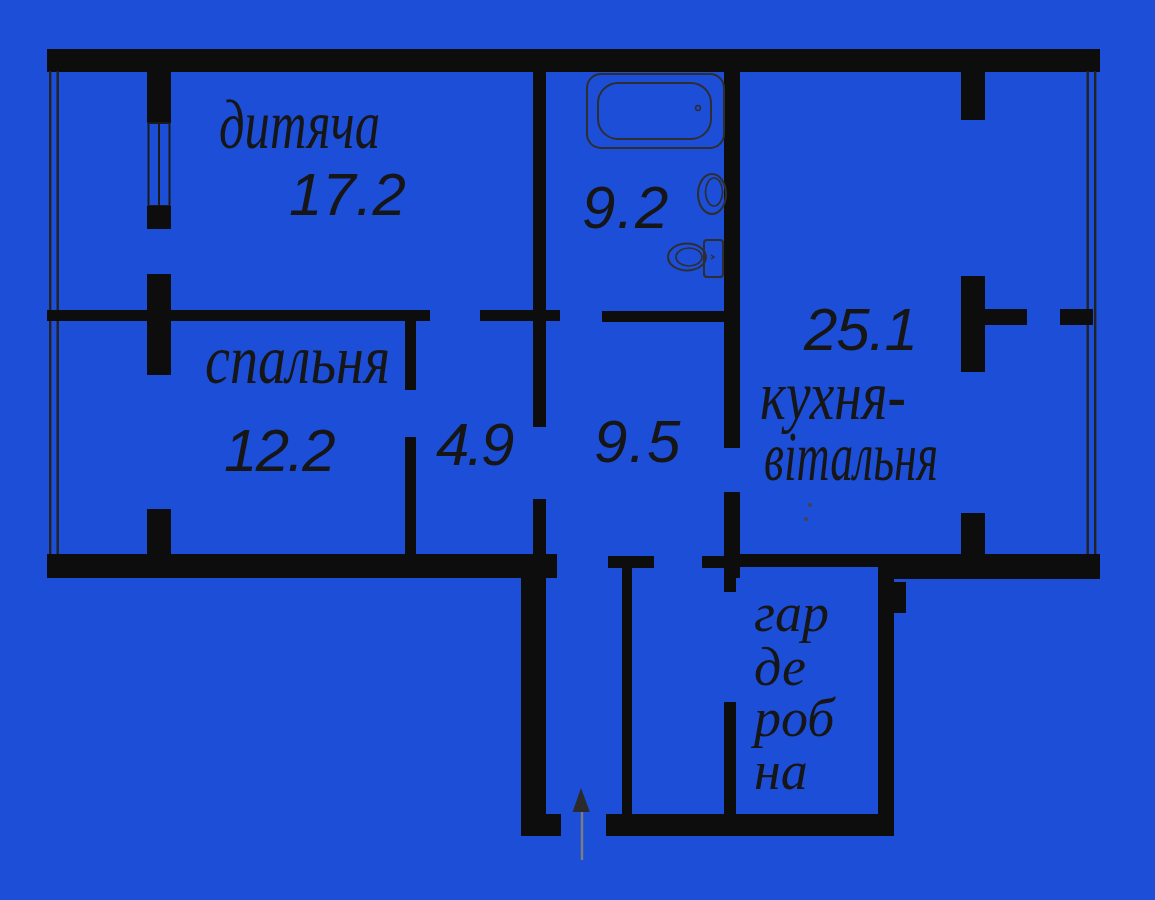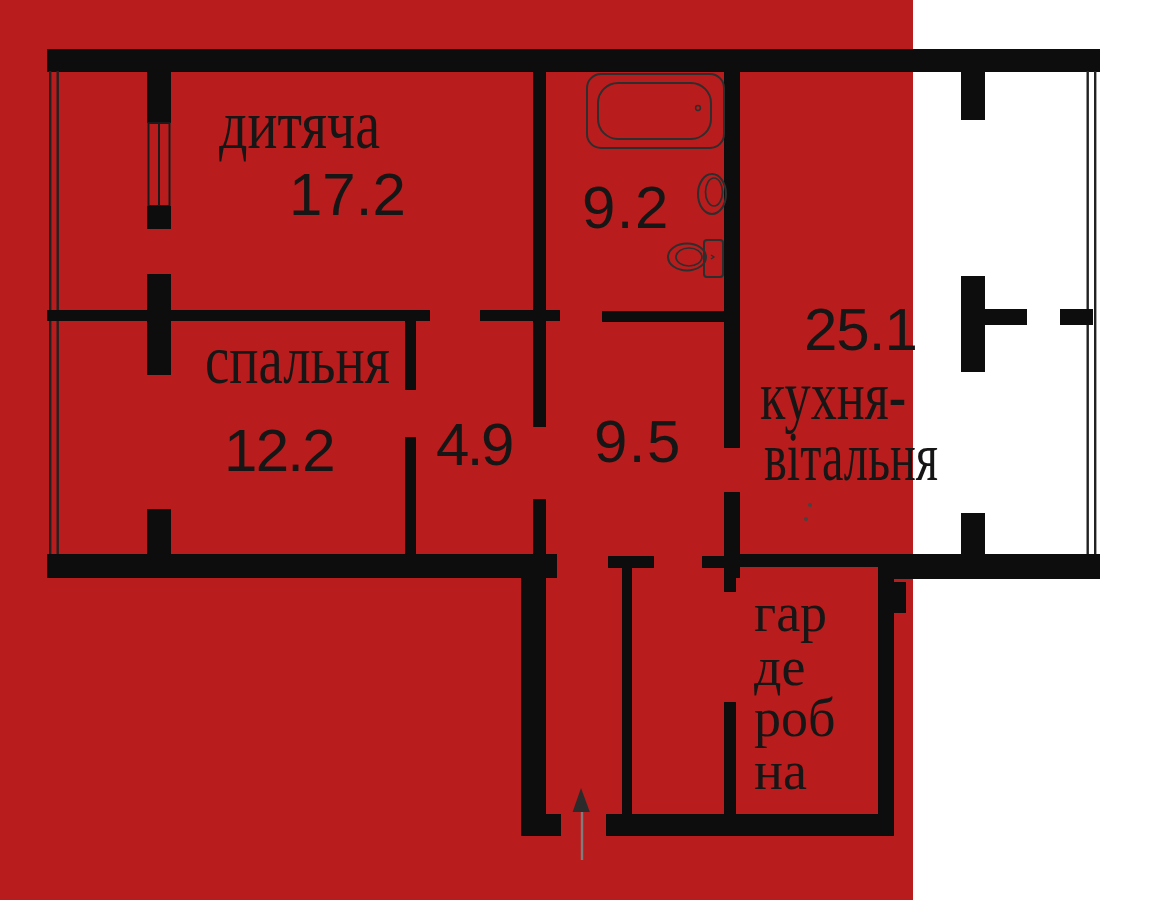--- a/index.html
+++ b/index.html
@@ -1,16 +1,16 @@
 <!DOCTYPE html>
 <html><head>
 <meta charset="utf-8">
 <style>
   html,body{margin:0;padding:0;background:#ffffff;}
-  .wrap{width:913px;height:900px;position:relative;background:#b91c1c;}
+  .wrap{width:1155px;height:900px;position:relative;background:#1d4ed8;font-style:italic;}
   svg{display:block;}
   text{fill:#161616;}
   .rm{font-family:"Liberation Serif", serif;font-size:70px;}
   .num{font-family:"Liberation Sans", sans-serif;font-size:60px;letter-spacing:0px;}
   .gard{font-family:"Liberation Serif", serif;font-size:54px;}
 </style>
 </head>
 <body>
 <div class="wrap">
 <svg width="1155" height="900" viewBox="0 0 1155 900">

